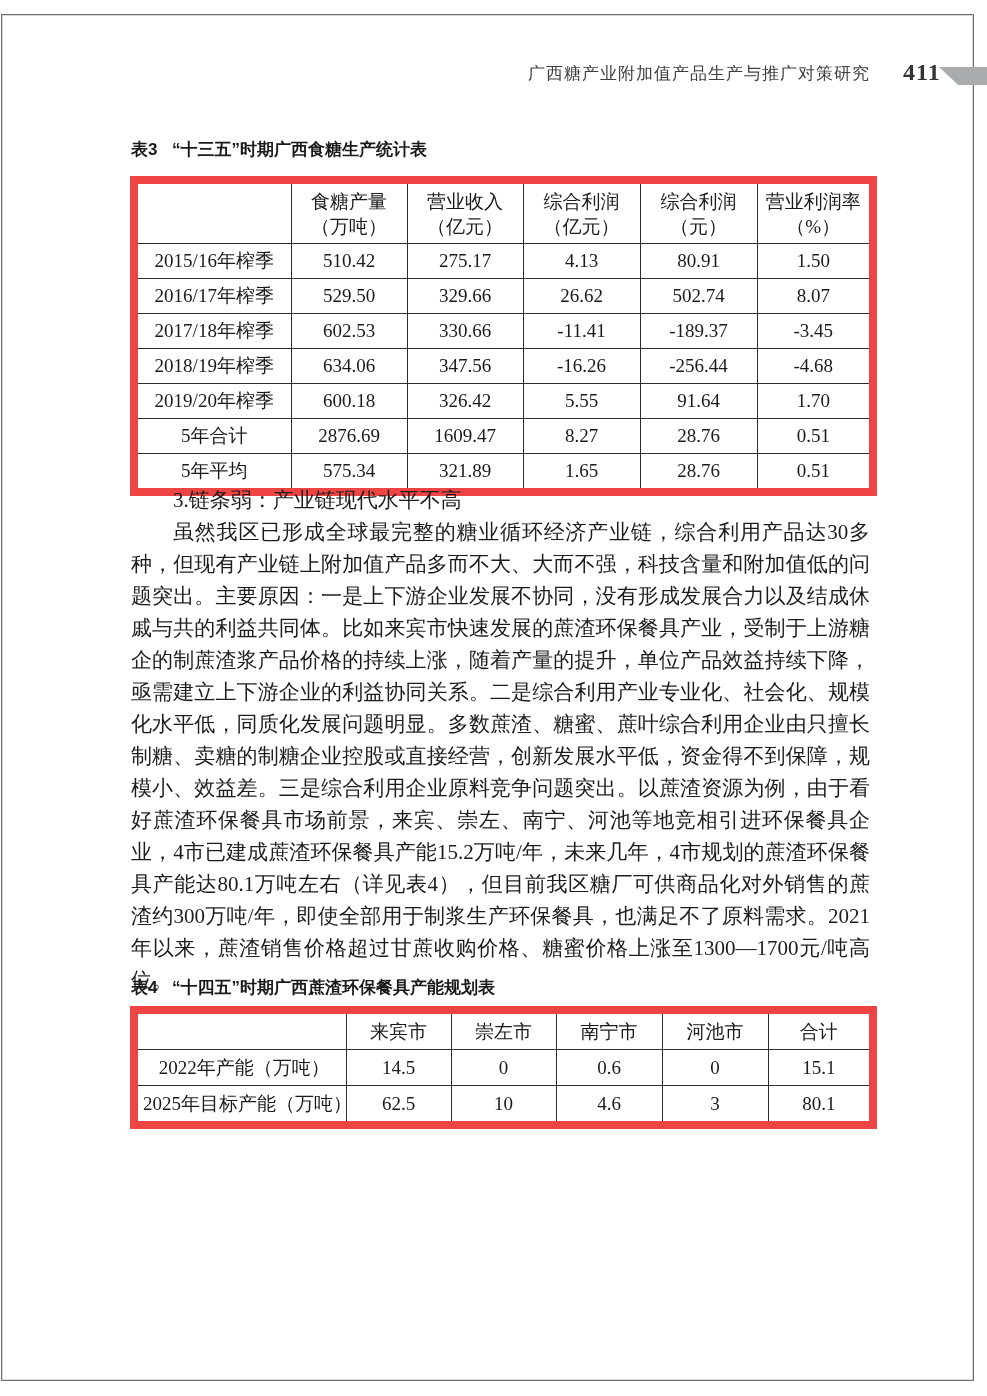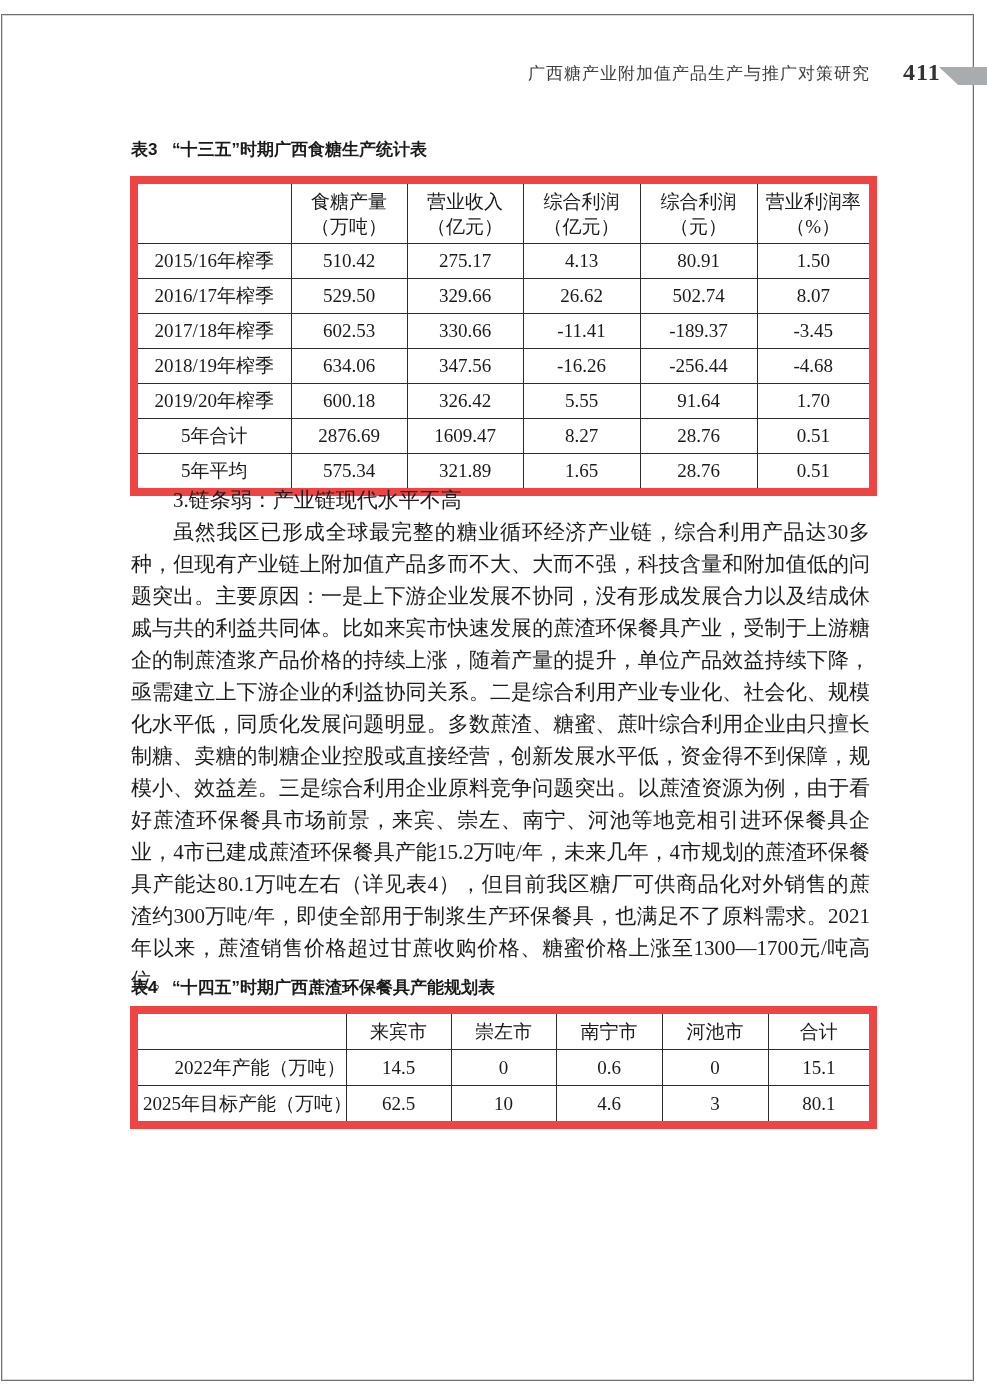--- a/index.html
+++ b/index.html
@@ -42,21 +42,21 @@
     font-weight:normal; font-size:19px; color:#1a1a1a; padding:0;
     overflow:hidden; white-space:nowrap;
   }
   #table3 {top:176px;}
   #table3 thead th {height:59px;}
   #table3 thead .h1, #table3 thead .h2 {display:block; line-height:25px;}
   #table3 tbody td {height:34px;}
   #table4 {top:1006px;border-radius:28px;}
   #table4 th {height:35px;}
   #table4 td {height:35px;}
-  #table4 td.rlabel {text-align:right; padding-left:5px;}
+  #table4 td.rlabel {text-align:center; padding-left:5px;}
   
   .textblock {
     position:absolute; left:131px; width:739px; font-size:21px; line-height:32px;
     color:#1c1c1c; text-align:justify;
   }
   .para {margin:0; text-indent:2em;}
 </style>
 </head>
 <body>
 

